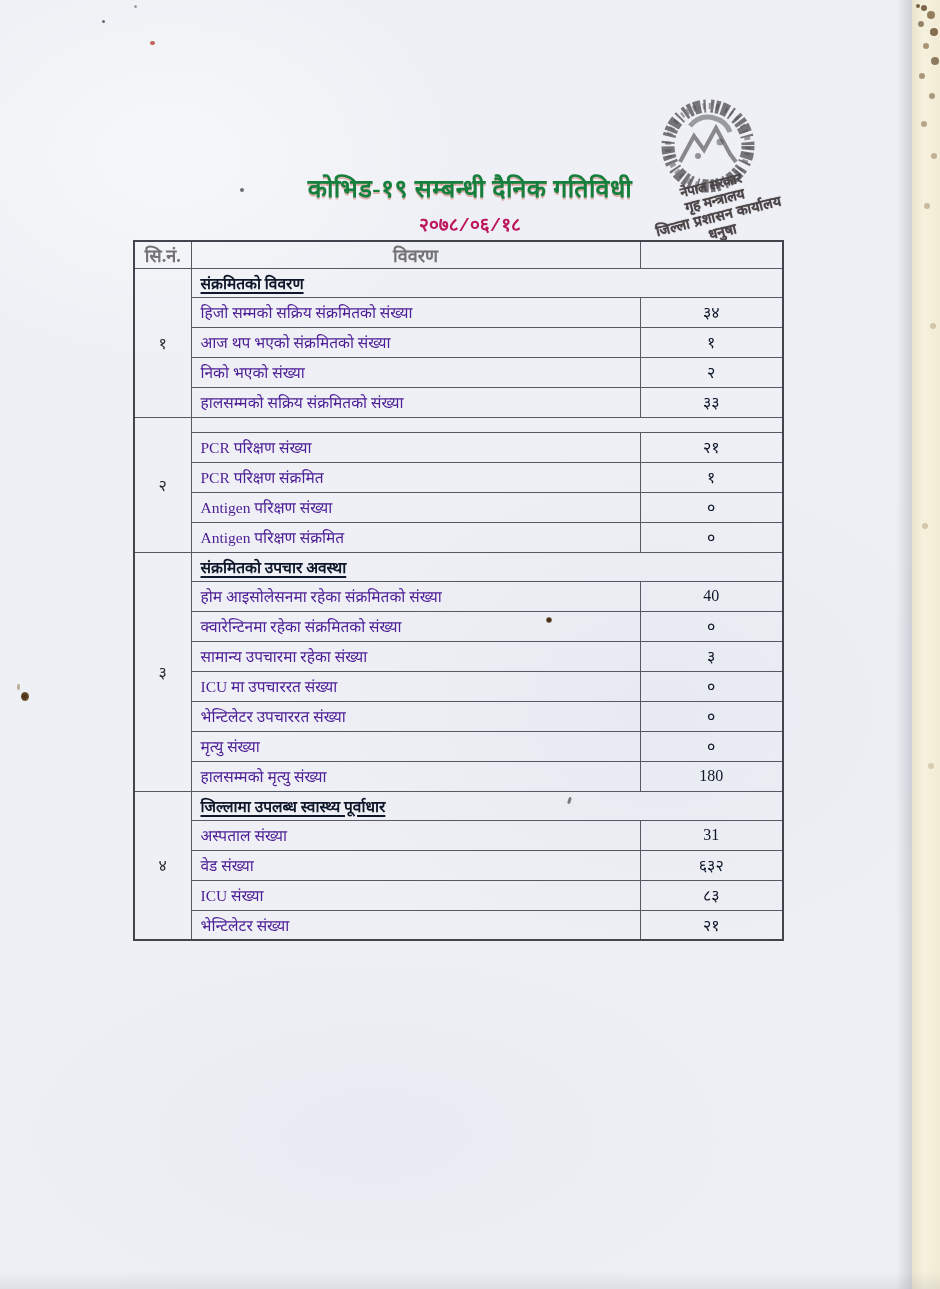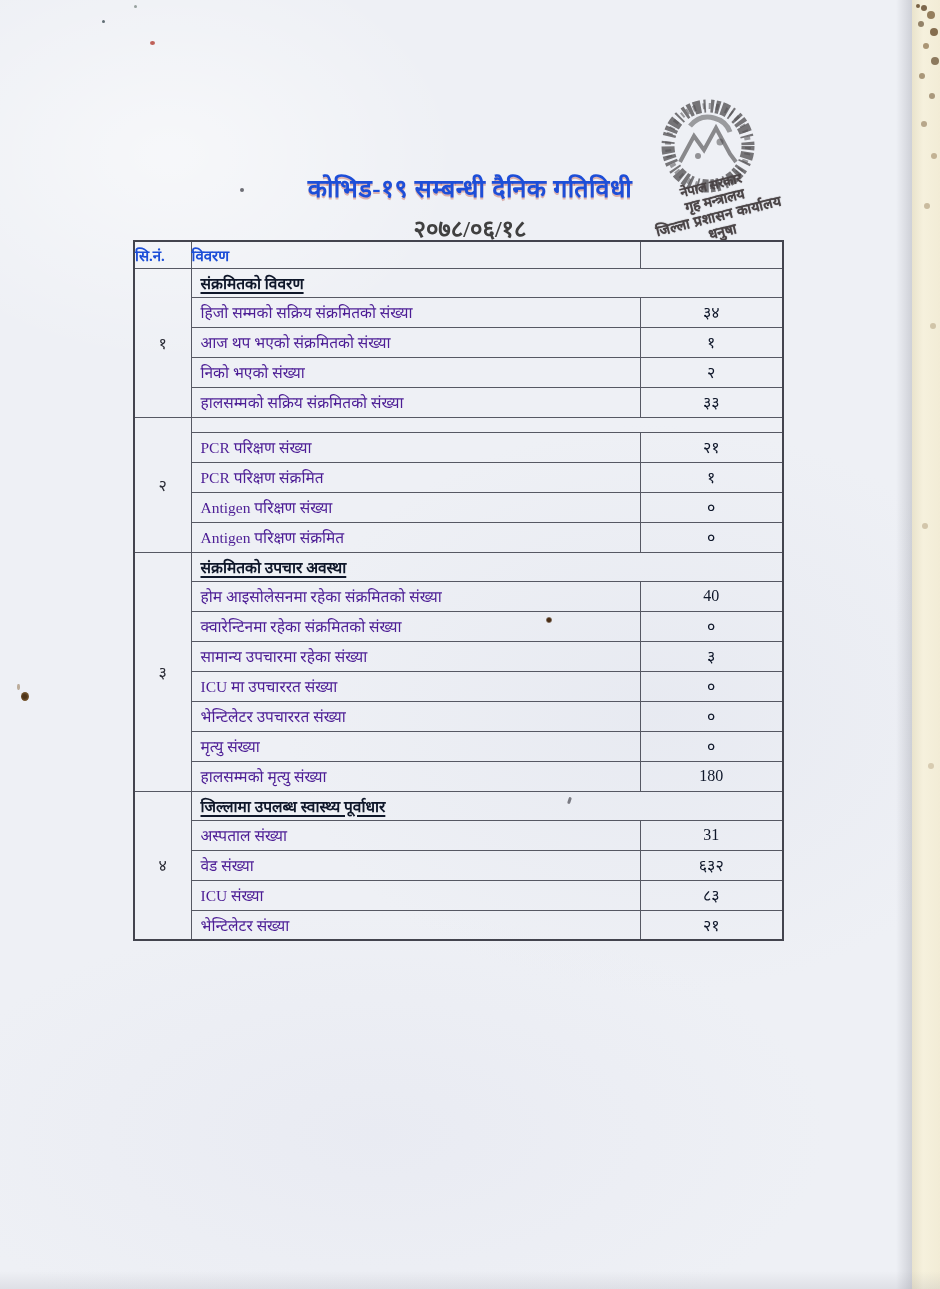--- a/index.html
+++ b/index.html
@@ -46,25 +46,25 @@
       16px 150px 0 1px rgba(120,88,46,.4),
       9px 200px 0 1px rgba(120,88,46,.35),
       15px 320px 0 1px rgba(130,98,56,.3),
       7px 520px 0 1px rgba(130,98,56,.3),
       13px 760px 0 1px rgba(130,98,56,.25);
   }
 
   
   .title-block { position: absolute; left: 235px; top: 170px; width: 470px; text-align: center; }
   .doc-title {
-    font-size: 25px; font-weight: bold; letter-spacing: .5px; color: #1d4ed8;
+    font-size: 25px; font-weight: bold; letter-spacing: .5px; color: #15803d;
     text-shadow: 0 1.5px 0 rgba(183,58,38,.35);
     text-align: center;
   }
-  .doc-date { margin-top: 7px; font-size: 24px; font-weight: bold; color: #404040; }
+  .doc-date { margin-top: 7px; font-size: 19px; font-weight: bold; color: #be185d; font-family: Liberation Mono, monospace; }
 
   
   .stamp { position: absolute; left: 622px; top: 96px; width: 190px; height: 155px; }
   .stamp svg { position: absolute; left: 24px; top: 0; opacity: .88; }
   .stamp-text {
     position: absolute; left: 0; top: 82px; width: 190px;
     transform: rotate(-14deg);
     text-align: center; color: #4b4547; font-weight: bold;
     text-shadow: 0 0 1px rgba(75,69,71,.9);
     line-height: 1.15;
@@ -75,21 +75,21 @@
   .stamp-text .s4 { font-size: 14px; }
 
   
   table {
     position: absolute; left: 133px; top: 240px; width: 649px;
     border-collapse: collapse; table-layout: fixed;
     background: transparent;
   }
   td, th { border: 1px solid #565863; vertical-align: middle; }
   table { border: 2px solid #43444e; }
-  th { font-size: 15px; font-weight: bold; text-align: left; height: 27px; color: #1d4ed8; }
+  th { font-size: 18px; font-weight: bold; text-align: center; height: 27px; color: #737373; }
   td.sn { text-align: center; font-size: 16px; color: #2a2b35; }
   tr.sec-head-row td.sec-head { height: 29px; padding-left: 9px; }
   .uh {
     font-weight: bold; font-size: 15.5px; color: #0f172a;
     text-decoration: underline; text-underline-offset: 3px; text-decoration-thickness: 1.5px;
   }
   tr.data-row { height: 30px; }
   tr.blank-row td.blank { height: 15px; }
   td.lbl { padding-left: 9px; font-size: 15.5px; color: #4c1d95; }
   td.val { text-align: center; font-size: 16px; color: #0f172a; }

